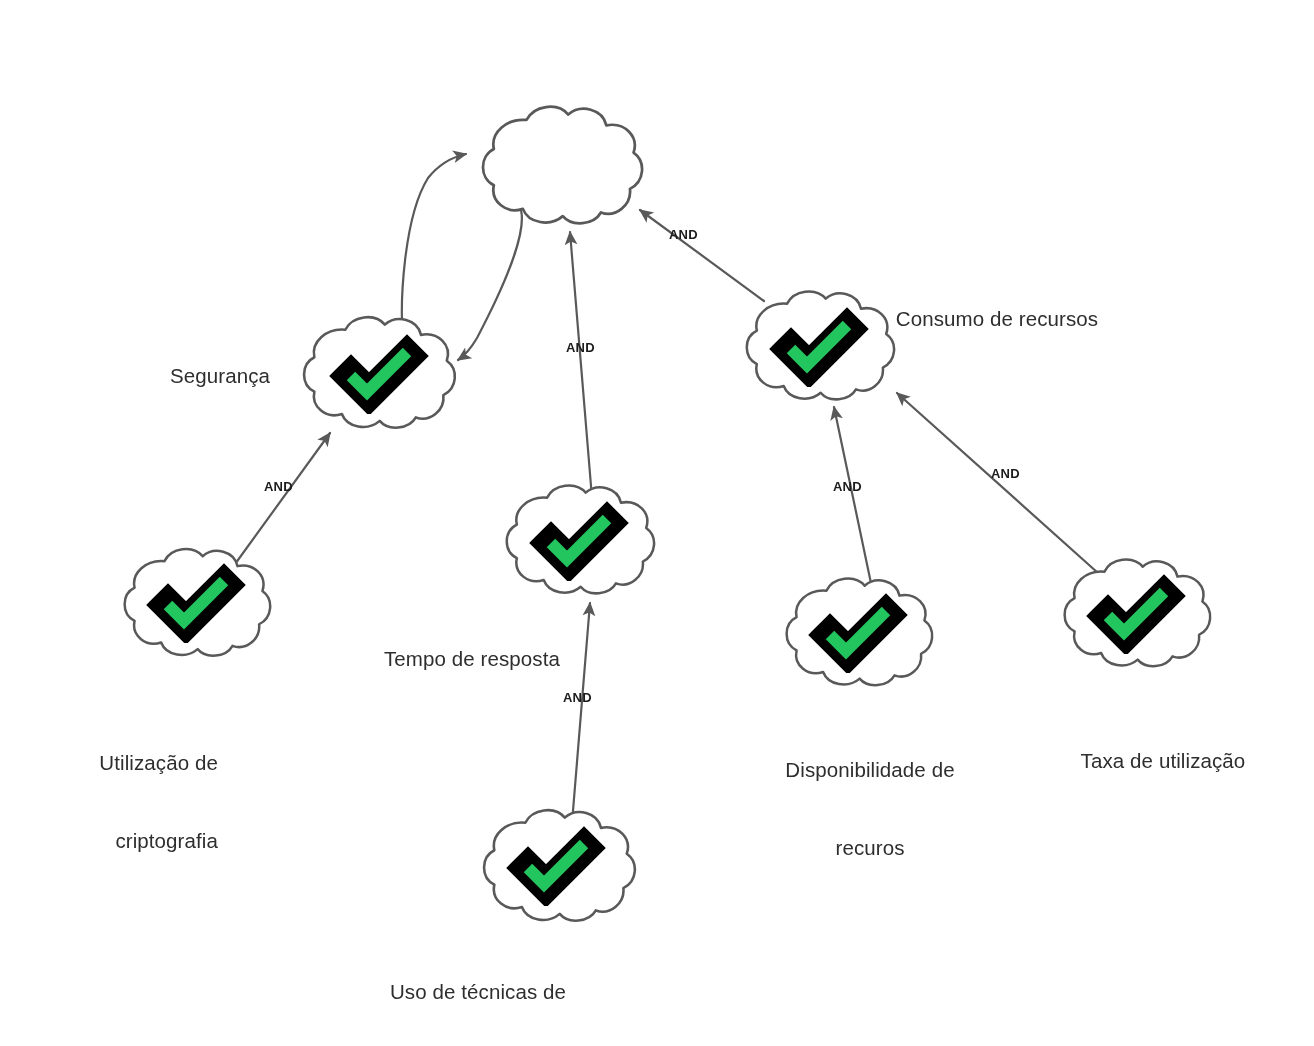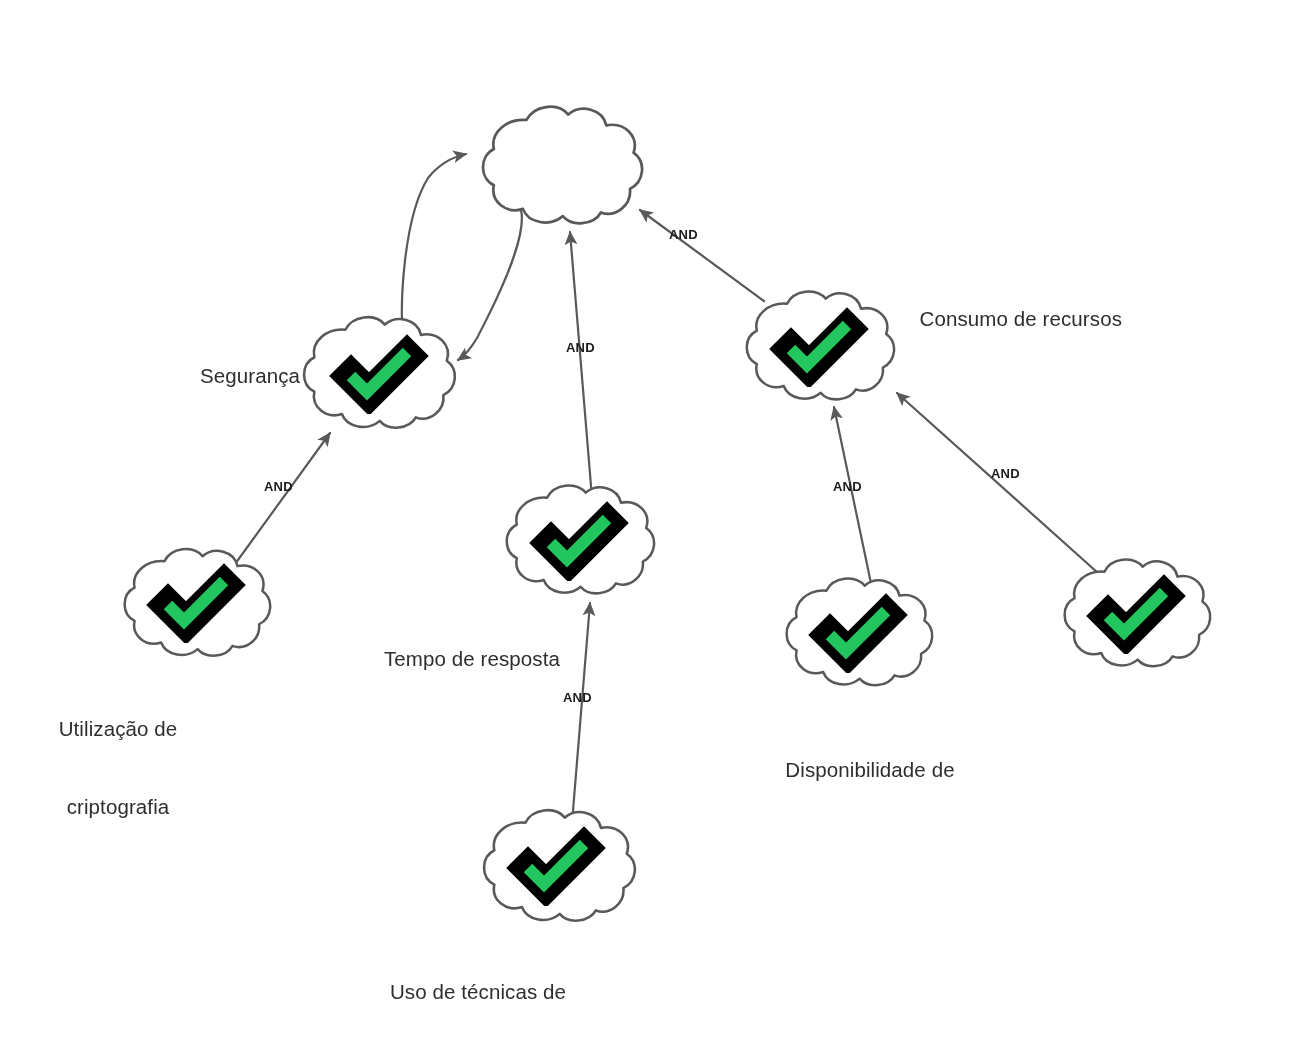--- a/index.html
+++ b/index.html
@@ -145,46 +145,50 @@
       <use href="#check-shape" x="808" y="593" width="100" height="80"></use>
     </g>
 
     <g class="cloud-group">
       <use href="#cloud-shape" x="1053" y="553" width="166" height="117"></use>
       <use href="#check-shape" x="1086" y="574" width="100" height="80"></use>
     </g>
   </svg>
 
 
-  <div class="node-label" style="left:170px; top:311px; width:160px; text-align:center;">
+  <div class="node-label" style="left:170px; top:311px; width:160px; text-align:left;">
     <div>Segurança</div>
   </div>
 
-  <div class="node-label" style="left:872px; top:254px; width:250px; text-align:right;">
+  <div class="node-label" style="left:872px; top:254px; width:250px; text-align:center;">
     <div>Consumo de recursos</div>
   </div>
 
   <div class="node-label" style="left:340px; top:594px; width:220px; text-align:right;">
     <div>Tempo de resposta</div>
   </div>
 
-  <div class="node-label" style="left:18px; top:664px; width:200px;">
+  <div class="node-label" style="left:18px; top:698px; width:200px;text-align:right;">
     <div>Utilização de</div>
     <div>criptografia</div>
   </div>
 
   <div class="node-label" style="left:348px; top:927px; width:260px;">
     <div>Uso de técnicas de</div>
     
   </div>
 
   <div class="node-label" style="left:750px; top:705px; width:240px;">
     <div>Disponibilidade de</div>
-  </div>
-
+    <div>recuros</div>
+  </div>
+
+  <div class="node-label" style="left:1048px; top:696px; width:230px;">
+    <div>Taxa de utilização</div>
+  </div>
 
   <div class="edge-label" style="left:669px; top:227px;">AND</div>
 
   <div class="edge-label" style="left:566px; top:340px;">AND</div>
 
   <div class="edge-label" style="left:264px; top:479px;">AND</div>
 
   <div class="edge-label" style="left:563px; top:690px;">AND</div>
 
   <div class="edge-label" style="left:833px; top:479px;">AND</div>

